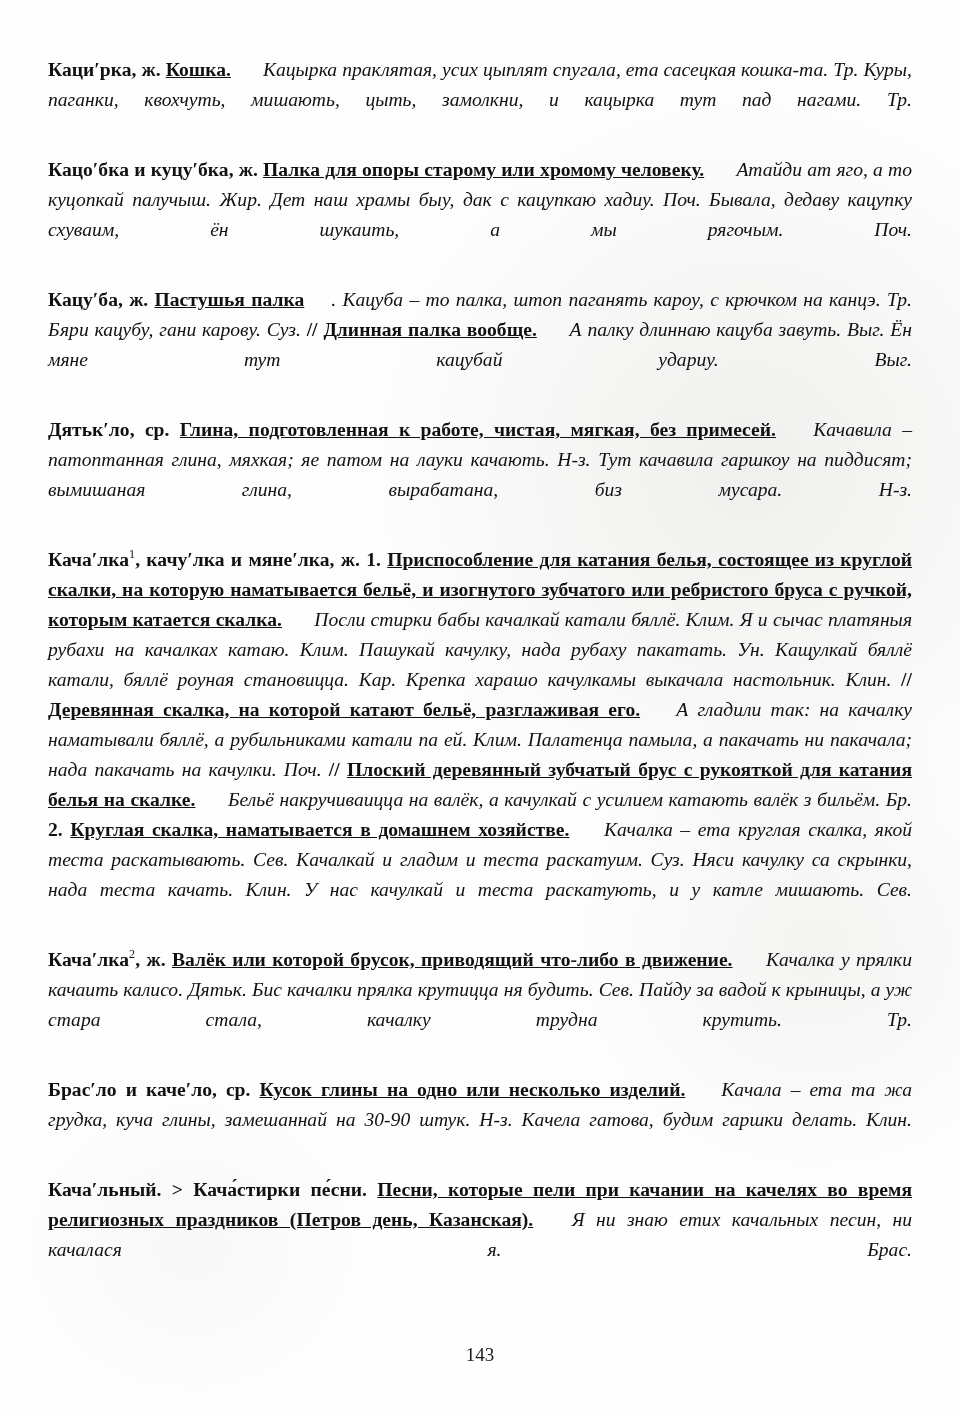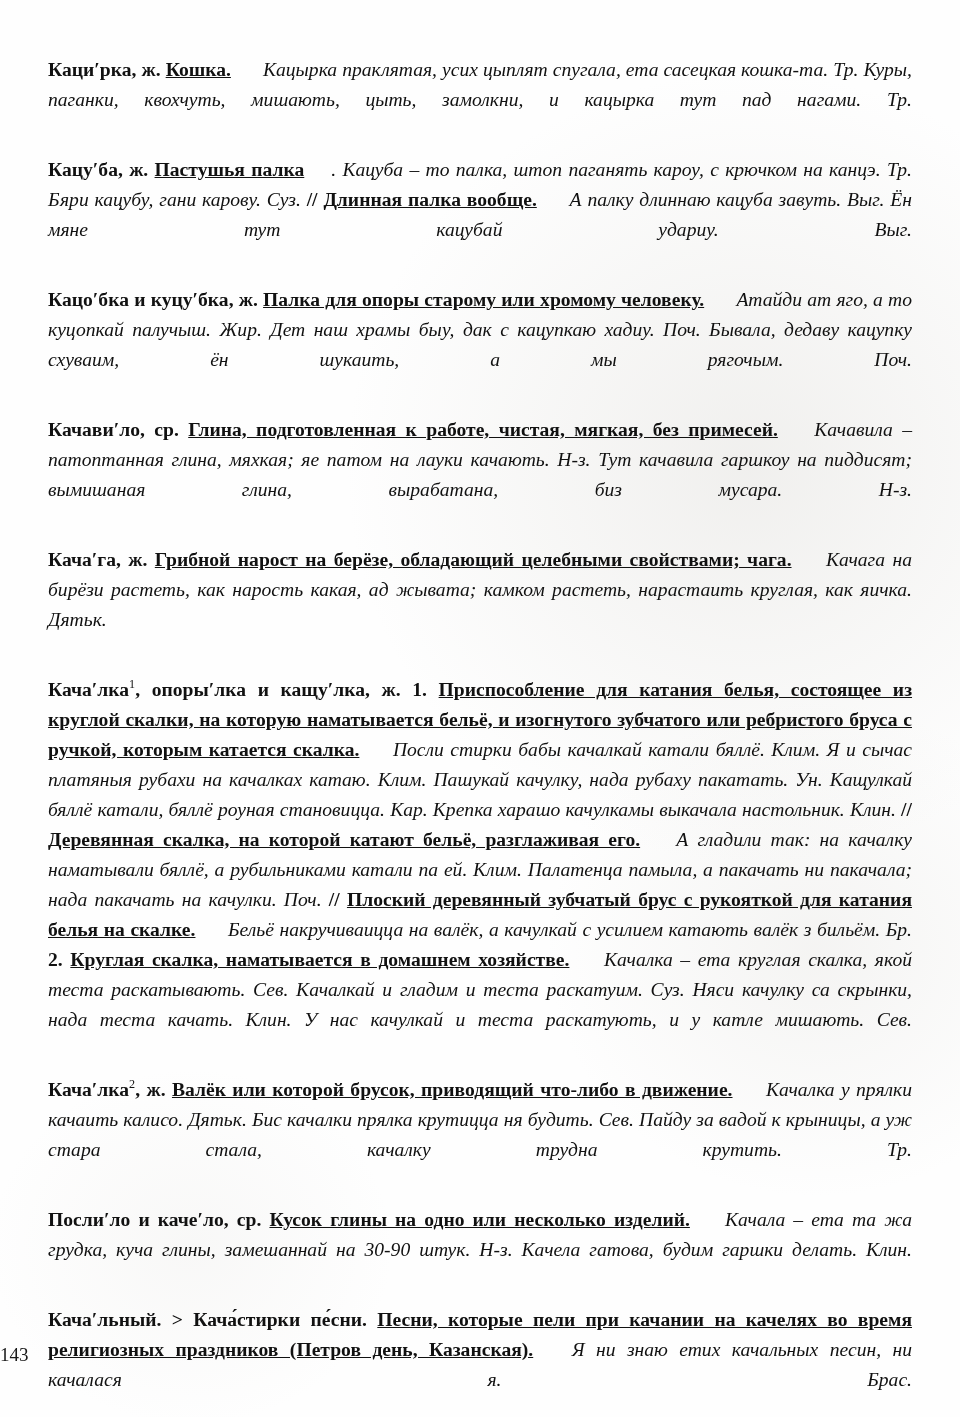--- a/index.html
+++ b/index.html
@@ -76,20 +76,21 @@
     font-size: 0.62em;
     vertical-align: super;
     line-height: 0;
   }
 
   .folio {
     position: absolute;
     left: 0;
     top: 1344px;
     width: 960px;
+    text-align: center;
     font-size: 19px;
     font-family: "Liberation Serif", "DejaVu Serif", serif;
     color: #1a1a1a;
   }
 </style>
 </head>
 <body>
 
 <div class="page">
   <div class="scan-tint"></div>
@@ -97,63 +98,57 @@
   <div class="text-block">
 
     <p class="entry">
       <span class="hw">Каци′рка,</span>
       <span class="hw">ж.</span>
       <span class="df">Кошка.</span>
       <span class="ex">Кацырка праклятая, усих цыплят спугала, ета сасецкая кошка-та. Тр. Куры, паганки, квохчуть, мишають, цыть, замолкни, и кацырка тут пад нагами. Тр.</span>
     </p>
 
     <p class="entry">
-      <span class="hw">Кацу′ба,</span>
-      <span class="hw">ж.</span>
-      <span class="df">Пастушья палка</span><span class="ex">. Кацуба – то палка, штоп паганять кароу, с крючком на канцэ. Тр. Бяри кацубу, гани карову. Суз. </span><span class="sep">// </span><span class="df">Длинная палка вообще.</span><span class="ex"> А палку длиннаю кацуба завуть. Выг. Ён мяне тут кацубай удариу. Выг.</span>
-    </p>
-
-    <p class="entry">
       <span class="hw">Кацо′бка и куцу′бка,</span>
       <span class="hw">ж.</span>
       <span class="df">Палка для опоры старому или хромому человеку.</span>
       <span class="ex">Атайди ат яго, а то куцопкай палучыш. Жир. Дет наш храмы быу, дак с кацупкаю хадиу. Поч. Бывала, дедаву кацупку схуваим, ён шукаить, а мы рягочым. Поч.</span>
     </p>
 
     <p class="entry">
-      <span class="hw">Качави′ло,</span>
+      <span class="hw">Кацу′ба,</span>
+      <span class="hw">ж.</span>
+      <span class="df">Пастушья палка</span><span class="ex">. Кацуба – то палка, штоп паганять кароу, с крючком на канцэ. Тр. Бяри кацубу, гани карову. Суз. </span><span class="sep">// </span><span class="df">Длинная палка вообще.</span><span class="ex"> А палку длиннаю кацуба завуть. Выг. Ён мяне тут кацубай удариу. Выг.</span>
+    </p>
+
+    <p class="entry">
+      <span class="hw">Дятьк′ло,</span>
       <span class="hw">ср.</span>
       <span class="df">Глина, подготовленная к работе, чистая, мягкая, без примесей.</span>
       <span class="ex">Качавила – патоптанная глина, мяхкая; яе патом на лауки качають. Н-з. Тут качавила гаршкоу на пиддисят; вымишаная глина, вырабатана, биз мусара. Н-з.</span>
     </p>
 
-    <p class="entry">
-      <span class="hw">Кача′га,</span>
-      <span class="hw">ж.</span>
-      <span class="df">Грибной нарост на берёзе, обладающий целебными свойствами; чага.</span>
-      <span class="ex">Качага на бирёзи растеть, как нарость какая, ад жывата; камком растеть, нарастаить круглая, как яичка. Дятьк.</span>
-    </p>
 
     <p class="entry">
-      <span class="hw">Кача′лка</span><sup>1</sup><span class="hw">, опоры′лка и кащу′лка,</span>
+      <span class="hw">Кача′лка</span><sup>1</sup><span class="hw">, качу′лка и мяне′лка,</span>
       <span class="hw">ж.</span>
       <span class="sense">1.</span>
       <span class="df">Приспособление для катания белья, состоящее из круглой скалки, на которую наматывается бельё, и изогнутого зубчатого или ребристого бруса с ручкой, которым катается скалка.</span><span class="ex"> Посли стирки бабы качалкай катали бяллё. Клим. Я и сычас платяныя рубахи на качалках катаю. Клим. Пашукай качулку, нада рубаху пакатать. Ун. Кащулкай бяллё катали, бяллё роуная становицца. Кар. Крепка харашо качулкамы выкачала настольник. Клин. </span><span class="sep">// </span><span class="df">Деревянная скалка, на которой катают бельё, разглаживая его.</span><span class="ex"> А гладили так: на качалку наматывали бяллё, а рубильниками катали па ей. Клим. Палатенца памыла, а пакачать ни пакачала; нада пакачать на качулки. Поч. </span><span class="sep">// </span><span class="df">Плоский деревянный зубчатый брус с рукояткой для катания белья на скалке.</span><span class="ex"> Бельё накручиваицца на валёк, а качулкай с усилием катають валёк з бильём. Бр. </span><span class="sense">2.</span>
       <span class="df">Круглая скалка, наматывается в домашнем хозяйстве.</span><span class="ex"> Качалка – ета круглая скалка, якой теста раскатывають. Сев. Качалкай и гладим и теста раскатуим. Суз.  Няси качулку са скрынки, нада теста качать. Клин. У нас качулкай и теста раскатують, и у катле мишають. Сев.</span>
     </p>
 
     <p class="entry">
       <span class="hw">Кача′лка</span><sup>2</sup><span class="hw">,</span>
       <span class="hw">ж.</span>
       <span class="df">Валёк или которой брусок, приводящий что-либо в движение.</span>
       <span class="ex">Качалка у прялки качаить калисо. Дятьк. Бис качалки прялка крутицца ня будить. Сев. Пайду за вадой к крыницы, а уж стара стала, качалку трудна крутить. Тр.</span>
     </p>
 
     <p class="entry">
-      <span class="hw">Посли′ло и каче′ло,</span>
+      <span class="hw">Брас′ло и каче′ло,</span>
       <span class="hw">ср.</span>
       <span class="df">Кусок глины на одно или несколько изделий.</span>
       <span class="ex">Качала – ета та жа грудка, куча глины, замешаннай на 30-90 штук. Н-з. Качела гатова, будим гаршки делать. Клин.</span>
     </p>
 
     <p class="entry">
       <span class="hw">Кача′льный. &gt;</span>
       <span class="hw">Кача́стирки пе́сни.</span>
       <span class="df">Песни, которые пели при качании на качелях во время религиозных праздников (Петров день, Казанская).</span>
       <span class="ex">Я ни знаю етих качальных песин, ни качалася я. Брас.</span>

